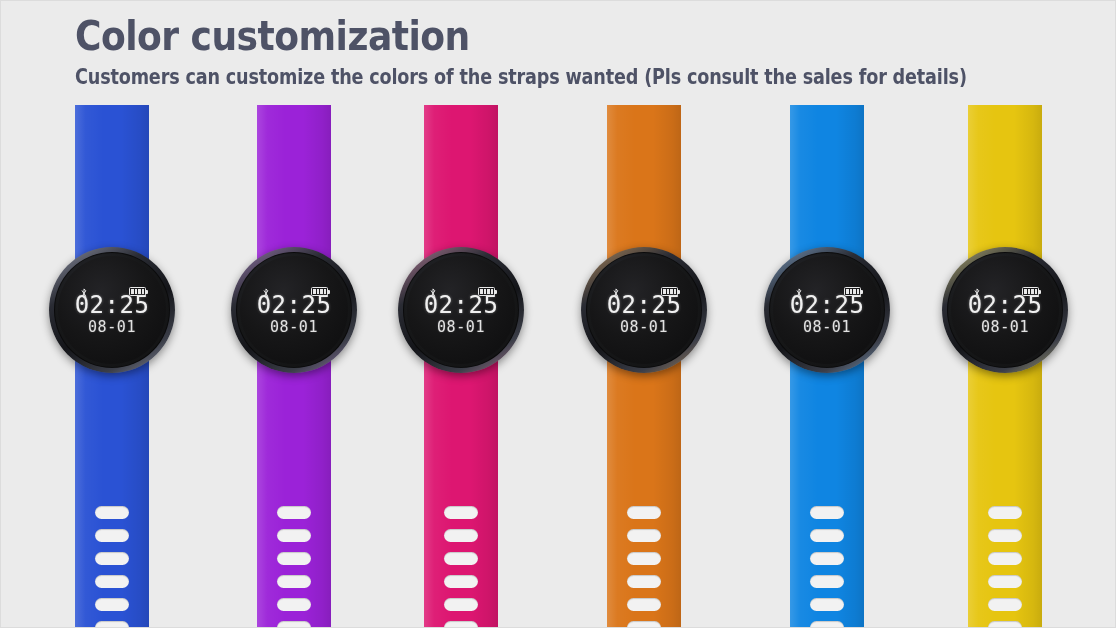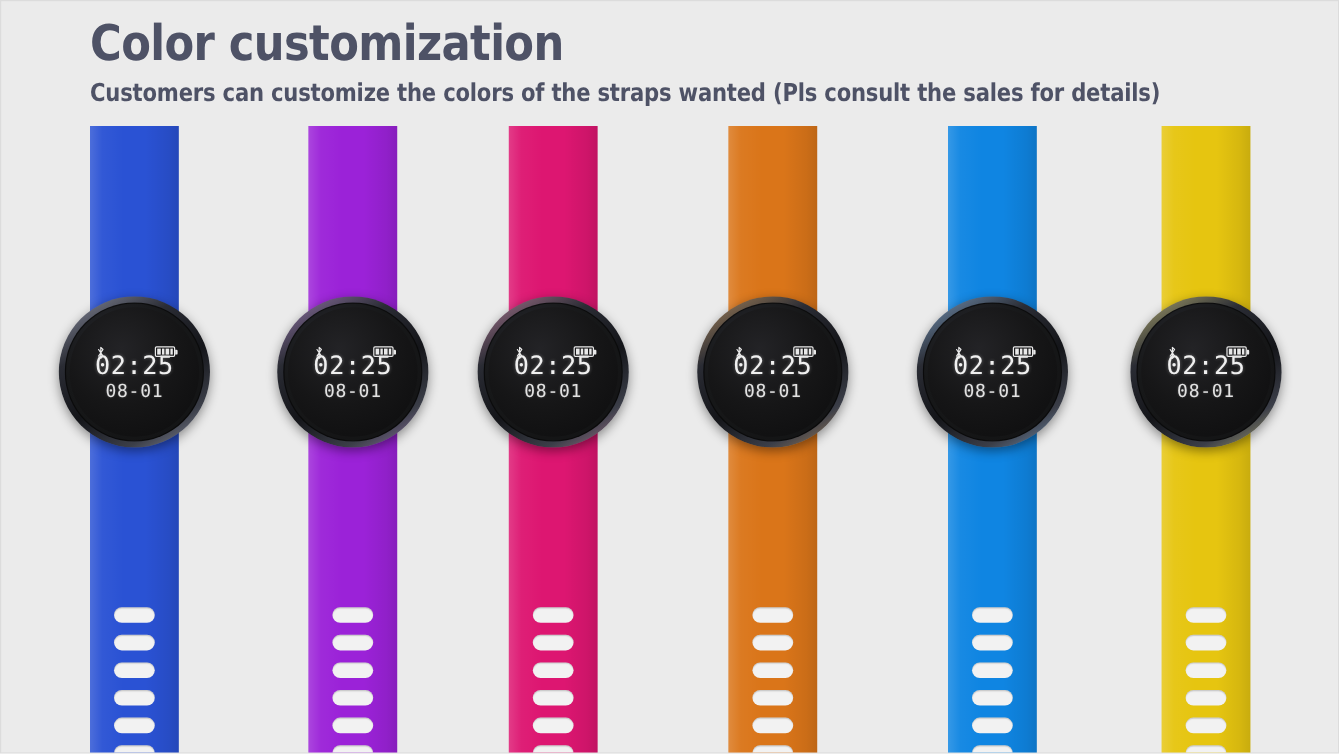--- a/index.html
+++ b/index.html
@@ -209,21 +209,21 @@
     background: #e9e9e9;
     border-radius: 0 1px 1px 0;
   }
   .batt-seg {
     flex: 1;
     background: #e9e9e9;
   }
 
   .time {
     font-family: "DejaVu Sans Mono", monospace;
-    font-size: 21px;
+    font-size: 24px;
     font-weight: 400;
     color: #f0f0f0;
     letter-spacing: 0.5px;
     line-height: 1;
     margin-top: -3px;
     text-shadow: 0 0 3px rgba(255,255,255,0.35);
   }
 
   .date {
     font-family: "DejaVu Sans Mono", monospace;

